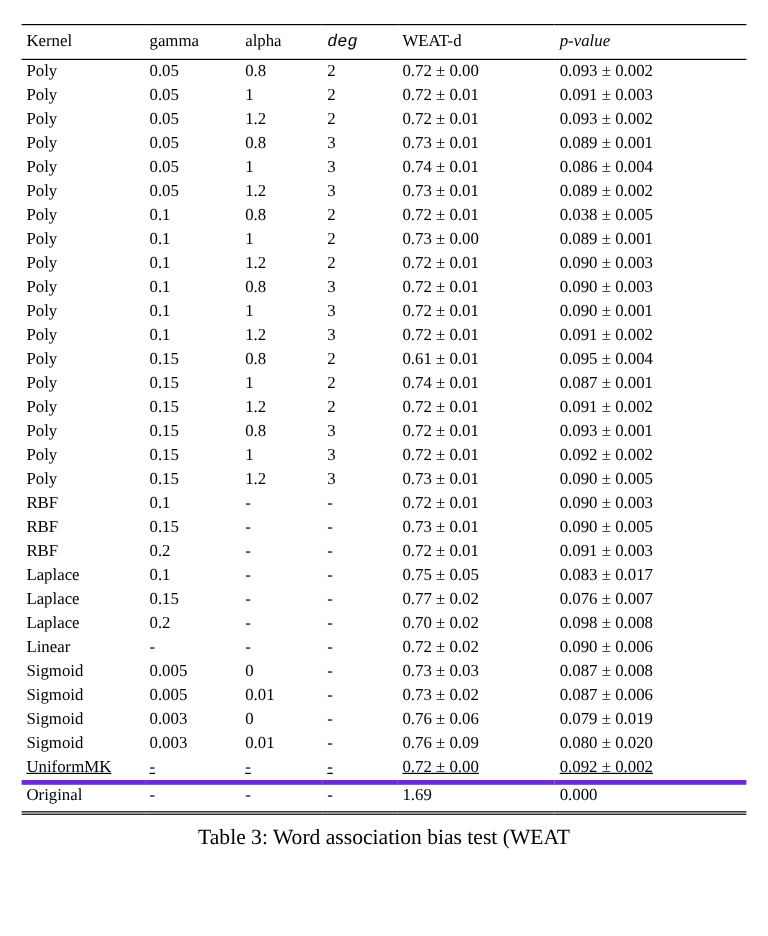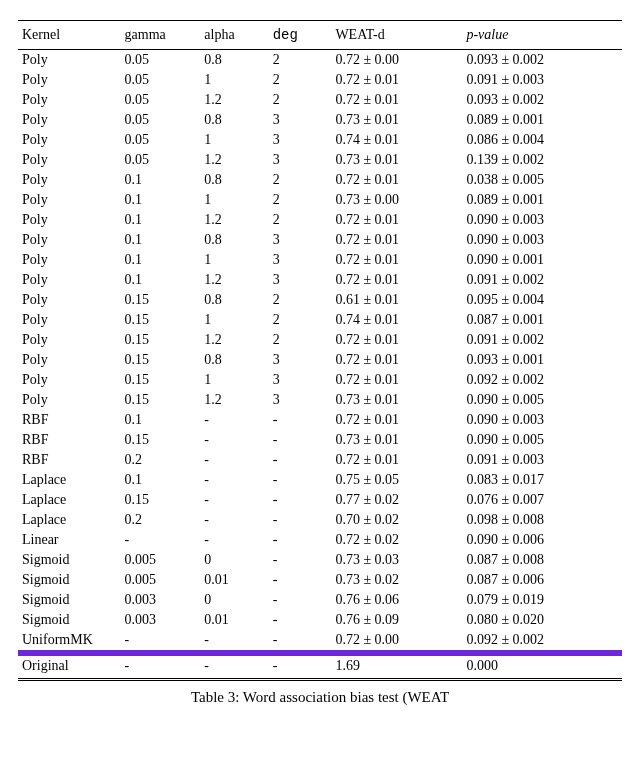--- a/index.html
+++ b/index.html
@@ -25,31 +25,32 @@
       font-weight: normal;
       padding: 6px 4px 6px 4px;
       vertical-align: bottom;
     }
     td {
       padding: 2px 4px;
       text-align: left;
       white-space: nowrap;
     }
     tbody tr.sep td {
-      border-bottom: 6px solid #6d28d9;
+      border-bottom: 4px solid #6d28d9;
+      text-decoration: underline;
     }
     tfoot tr.dbl td {
       border-bottom: 3px double #000;
       padding-bottom: 4px;
     }
-    .tt { font-family: 'Courier New', Courier, monospace; }
+    .tt { font-family: 'Courier New', Courier, monospace; font-style: italic; }
     .caption {
       text-align: center;
       padding-top: 8px;
-      font-size: 15px;
+      font-size: 18px;
     }
     col.c-kernel { width: 90px; }
     col.c-gamma  { width: 70px; }
     col.c-alpha  { width: 60px; }
     col.c-deg    { width: 55px; }
     col.c-weat   { width: 115px; }
     col.c-pval   { width: 140px; }
   </style>
 </head>
 <body>
@@ -113,21 +114,21 @@
         <td>3</td>
         <td>0.74 ± 0.01</td>
         <td>0.086 ± 0.004</td>
       </tr>
       <tr>
         <td>Poly</td>
         <td>0.05</td>
         <td>1.2</td>
         <td>3</td>
         <td>0.73 ± 0.01</td>
-        <td>0.139 ± 0.002</td>
+        <td>0.089 ± 0.002</td>
       </tr>
       <tr>
         <td>Poly</td>
         <td>0.1</td>
         <td>0.8</td>
         <td>2</td>
         <td>0.72 ± 0.01</td>
         <td>0.038 ± 0.005</td>
       </tr>
       <tr>

